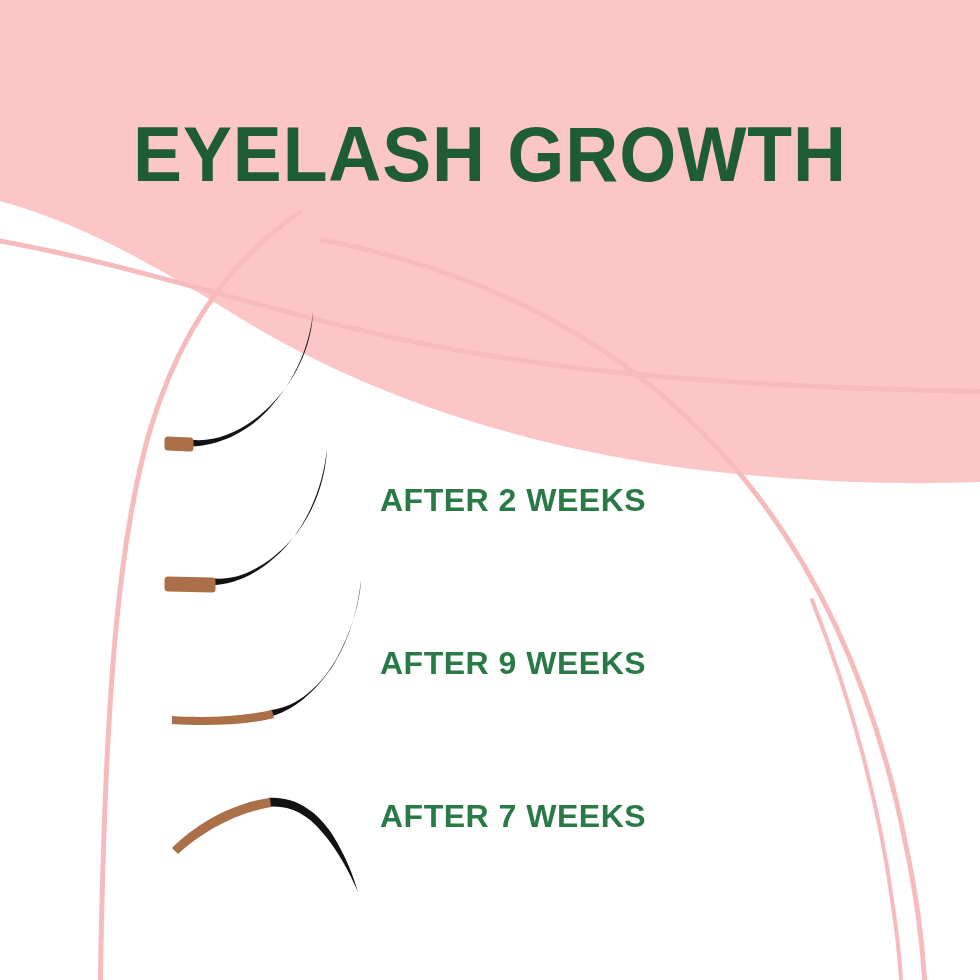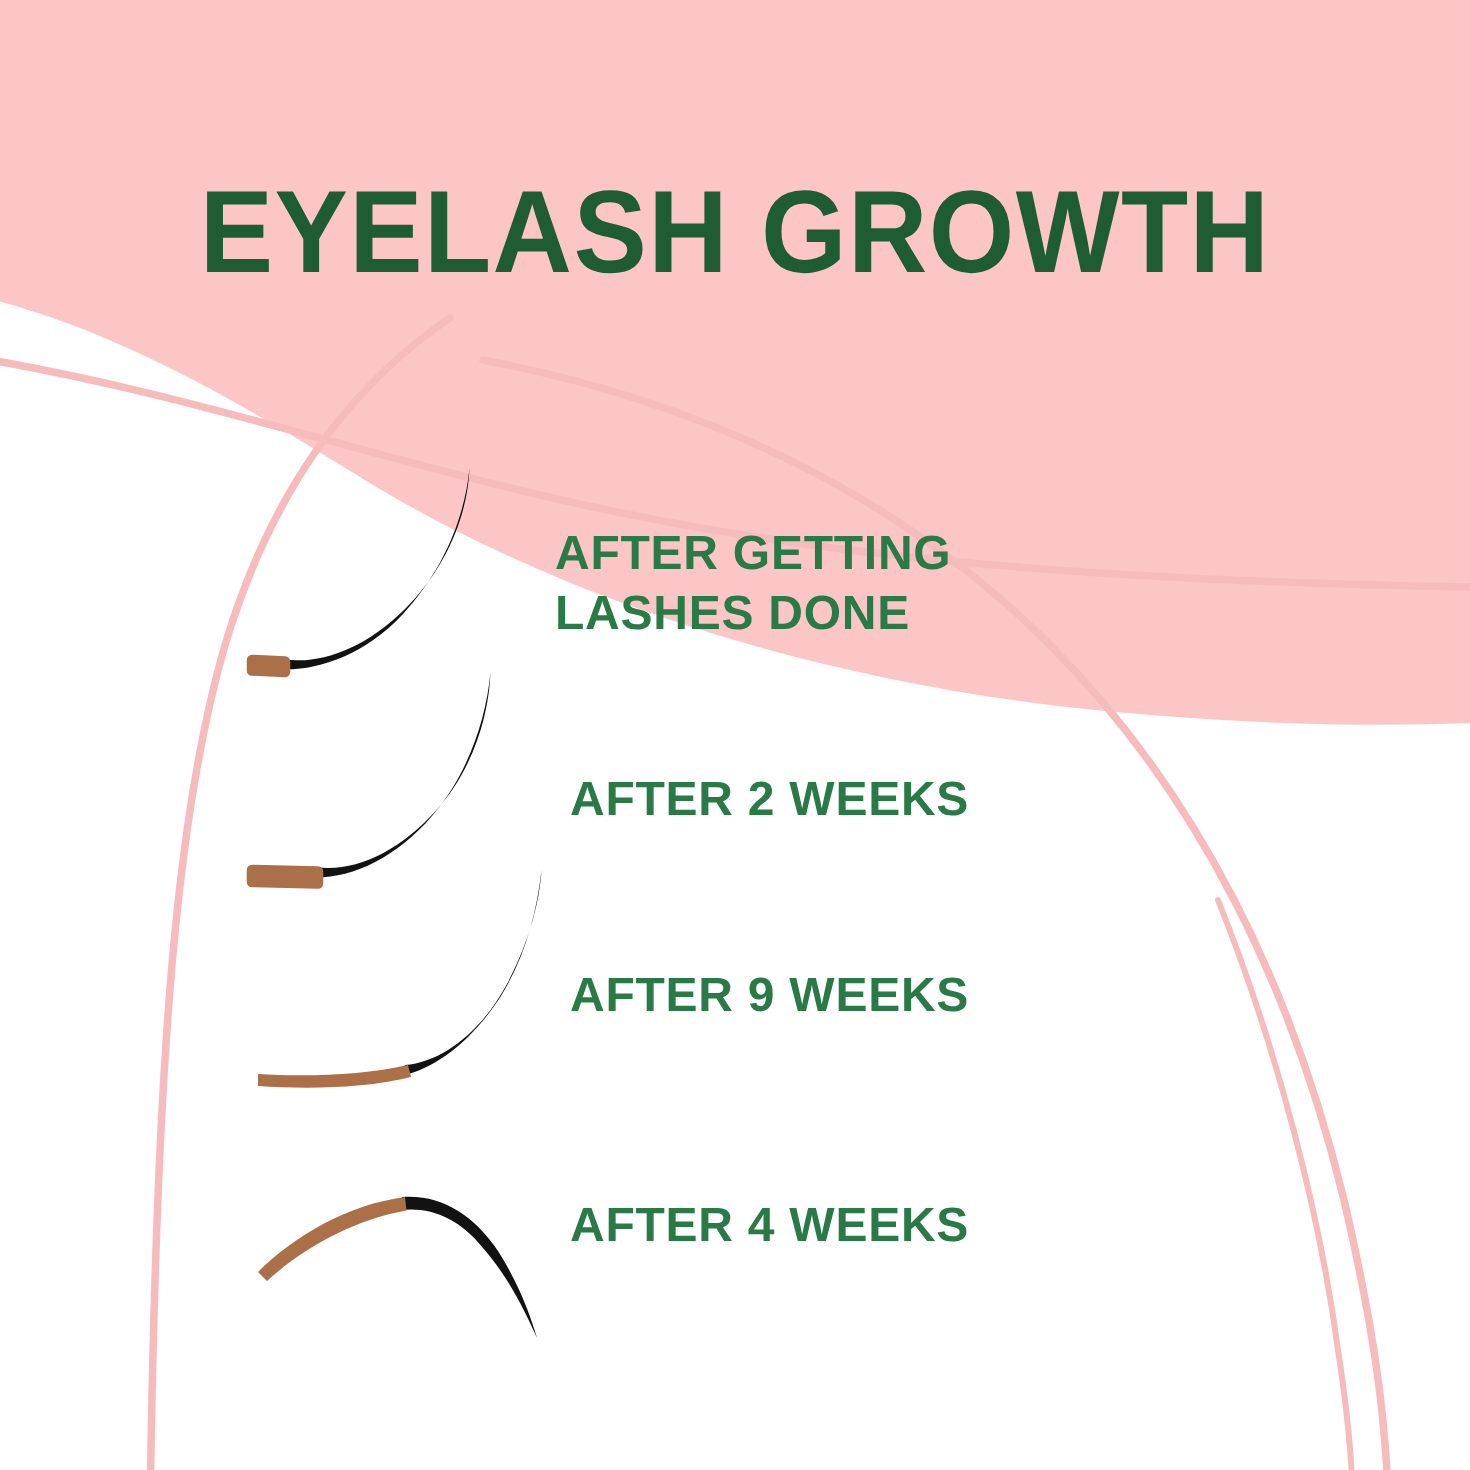--- a/index.html
+++ b/index.html
@@ -113,33 +113,31 @@
 
       <path d="M 38,139
                C 60,144 92,134 120,106
                C 150,76 162,40 163,12
                C 160,44 146,80 118,110
                C 92,138 58,148 36,146 Z" fill="#121212"></path>
 
       <path d="M 18,140 L 40,141 L 40,148 L 18,147 Z" fill="#ac7049" stroke="#ac7049" stroke-width="7" stroke-linejoin="round"></path>
     </svg>
 
-    <div class="stage-label" style="left:370px; top:348px;">AFTER GETTING
-LASHES DONE</div>
 
     <svg class="lash-svg" style="left:150px; top:442px; width:220px; height:165px;" viewBox="0 0 220 165" xmlns="http://www.w3.org/2000/svg">
       <path d="M 60,136
                C 86,140 116,126 141,98
                C 166,70 176,34 177,6
                C 174,38 162,74 138,102
                C 114,130 84,144 58,143 Z" fill="#121212"></path>
       <path d="M 18,138 L 62,139 L 62,147 L 18,146 Z" fill="#ac7049" stroke="#ac7049" stroke-width="7" stroke-linejoin="round"></path>
     </svg>
 
-    <div class="stage-label" style="left:380px; top:512px;">AFTER 2 WEEKS</div>
+    <div class="stage-label" style="left:380px; top:480px;">AFTER 2 WEEKS</div>
 
     <svg class="lash-svg" style="left:150px; top:578px; width:230px; height:160px;" viewBox="0 0 230 160" xmlns="http://www.w3.org/2000/svg">
       <path d="M 120,132
                C 146,130 172,108 188,78
                C 204,48 210,20 211,2
                C 208,30 200,60 184,86
                C 166,114 142,134 118,139 Z" fill="#121212"></path>
       <path d="M 22,138
                C 52,140 92,139 122,132
                L 124,140
@@ -153,16 +151,16 @@
                C 134,26 156,40 172,64
                C 186,86 194,108 198,122
                C 190,104 178,80 162,62
                C 146,42 126,34 106,37 Z" fill="#121212"></path>
       <path d="M 12,78
                C 36,54 72,33 110,28
                L 111,37
                C 76,43 42,62 18,84 Z" fill="#ac7049"></path>
     </svg>
 
-    <div class="stage-label" style="left:380px; top:796px;">AFTER 4 WEEKS</div>
+    <div class="stage-label" style="left:380px; top:796px;">AFTER 7 WEEKS</div>
 
   </div>
 </div>
 
 </body></html>

